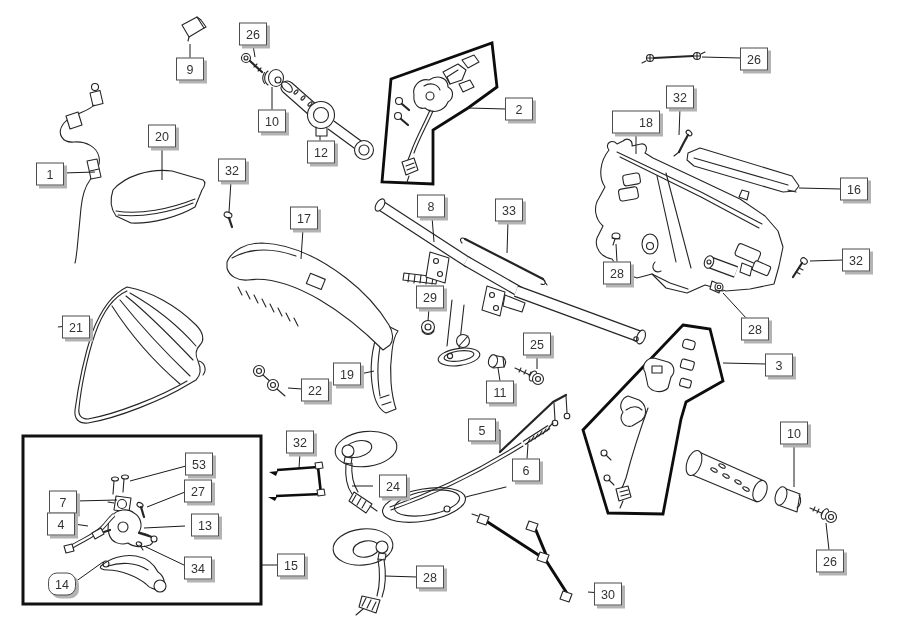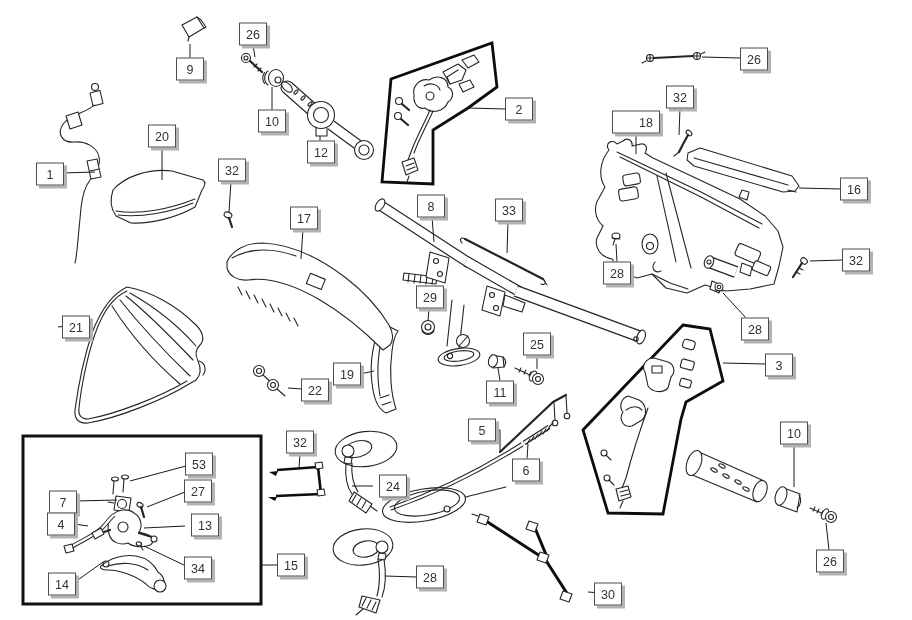--- a/index.html
+++ b/index.html
@@ -446,16 +446,16 @@
       <div class="callout" style="left: 430px; top: 577px;">28</div>
       <div class="callout" style="left: 386px; top: 486px; margin-left: 7px;">24</div>
       <div class="callout" style="left: 291px; top: 565px;">15</div>
       <div class="callout" style="left: 300px; top: 442px;">32</div>
       <div class="callout" style="left: 199px; top: 464px;">53</div>
       <div class="callout" style="left: 198px; top: 491px;">27</div>
       <div class="callout" style="left: 63px; top: 502px;">7</div>
       <div class="callout" style="left: 61px; top: 524px;">4</div>
       <div class="callout" style="left: 198px; top: 525px; margin-left: 7px;">13</div>
       <div class="callout" style="left: 198px; top: 568px;">34</div>
-      <div class="callout" style="left: 62px; top: 584px;">14</div>
+      <div class="callout" style="left: 62px; top: 584px; border-radius: 9px;">14</div>
     </div>
 
 </div>
 
 </body></html>

